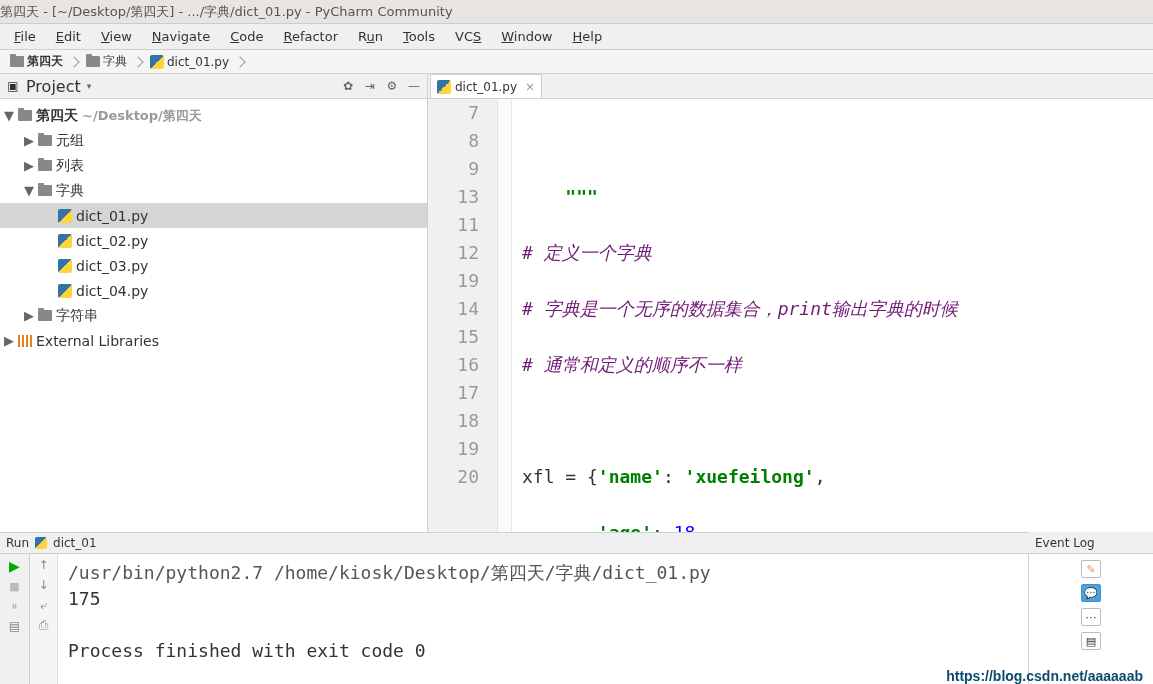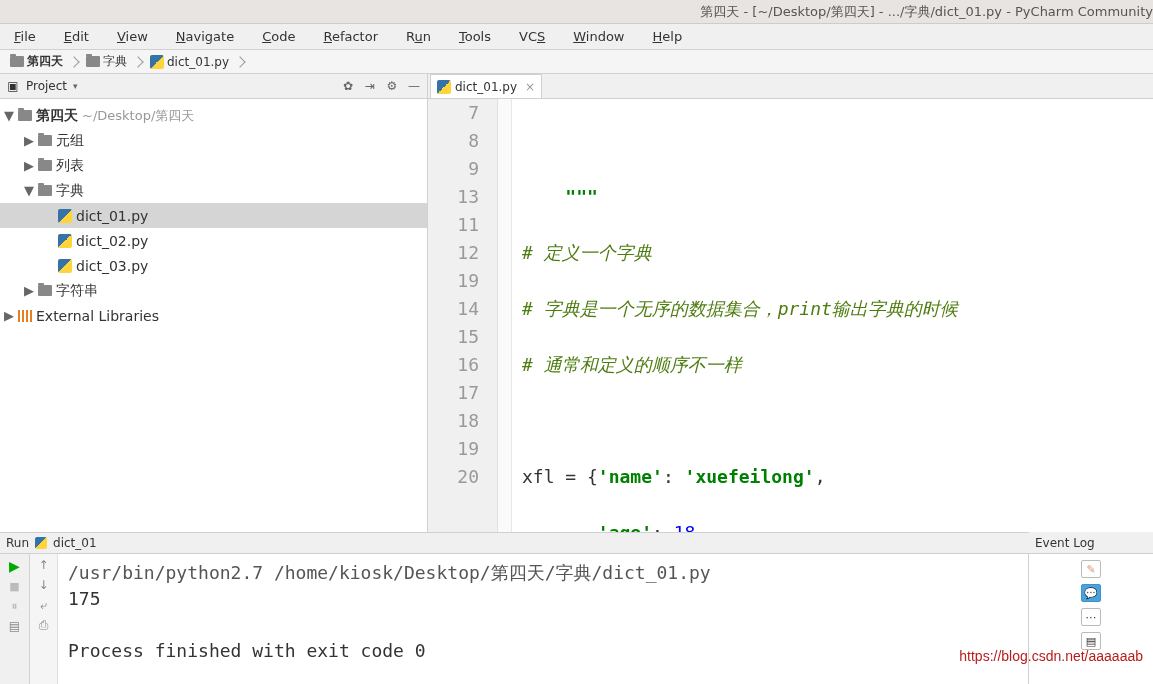--- a/index.html
+++ b/index.html
@@ -1,70 +1,70 @@
 <!DOCTYPE html>
 <html><head>
 <meta charset="utf-8">
 <style>
 *{box-sizing:border-box;margin:0;padding:0;}
 body{font-family:"DejaVu Sans",sans-serif;font-size:12px;color:#333;background:#f0f0f0;width:1153px;height:684px;overflow:hidden;position:relative;}
-.title-bar{height:24px;background:#e8e4e2;text-align:right;line-height:24px;font-size:13px;color:#555;border-bottom:1px solid #ccc;}
-.menu-bar{height:26px;background:#f0f0f0;border-bottom:1px solid #d0d0d0;display:flex;align-items:center;padding:0 8px;gap:16px;}
+.title-bar{height:24px;background:#e8e4e2;text-align:left;line-height:24px;font-size:13px;color:#555;border-bottom:1px solid #ccc;}
+.menu-bar{height:26px;background:#f0f0f0;border-bottom:1px solid #d0d0d0;display:flex;align-items:center;padding:0 8px;gap:8px;}
 .menu-item{padding:2px 6px;cursor:pointer;font-size:13px;}
 .menu-item u{text-decoration:underline;}
 .breadcrumb{height:24px;background:#f5f5f5;border-bottom:1px solid #d0d0d0;display:flex;align-items:center;padding:0 6px;gap:0;}
 .crumb{display:flex;align-items:center;gap:3px;padding:0 4px;height:20px;position:relative;font-size:12px;}
 .crumb::after{content:"";display:inline-block;width:7px;height:7px;border-top:1px solid #999;border-right:1px solid #999;transform:rotate(45deg);margin-left:4px;}
 .folder-icon{width:14px;height:11px;background:#888;border-radius:1px;display:inline-block;position:relative;}
 .folder-icon::before{content:"";position:absolute;top:-2px;left:0;width:6px;height:2px;background:#888;border-radius:1px 1px 0 0;}
 .py-icon{width:14px;height:14px;display:inline-block;background:linear-gradient(135deg,#3572A5 50%,#FFD43B 50%);border-radius:2px;position:relative;}
 .main-row{display:flex;height:458px;}
 .project-pane{width:428px;background:#fff;border-right:1px solid #d0d0d0;display:flex;flex-direction:column;}
 .pane-header{height:25px;background:#f0f0f0;border-bottom:1px solid #d0d0d0;display:flex;align-items:center;padding:0 6px;gap:6px;}
-.pane-title{font-size:12px;flex:0 0 auto;}
+.pane-title{font-size:16px;flex:0 0 auto;}
 .pane-tools{margin-left:auto;display:flex;gap:8px;color:#666;}
 .tool-ic{width:14px;height:14px;cursor:pointer;display:inline-flex;align-items:center;justify-content:center;}
 .tree{flex:1;overflow:auto;padding:4px 0;font-size:13px;}
 .tree-row{height:25px;display:flex;align-items:center;gap:4px;padding-left:4px;cursor:pointer;}
 .tree-row.sel{background:#d5d5d5;}
 .tree-arrow{width:10px;display:inline-block;text-align:center;color:#666;}
 .tree-label{color:#333;font-size:14px;}
-.tree-path{color:#999;font-size:13px;}
+.tree-path{color:#999;font-size:13px;font-weight:bold;}
 .indent-1{padding-left:24px;}.indent-2{padding-left:44px;}
 .bars-icon{width:14px;height:12px;display:inline-block;background:repeating-linear-gradient(to right,#e67e22 0 2px,transparent 2px 4px);}
 .editor-pane{flex:1;background:#fff;display:flex;flex-direction:column;}
 .tab-row{height:25px;background:#f0f0f0;border-bottom:1px solid #d0d0d0;display:flex;align-items:flex-end;}
 .tab{height:24px;background:#fff;border:1px solid #d0d0d0;border-bottom:none;display:flex;align-items:center;gap:4px;padding:0 6px;font-size:12px;margin-left:2px;}
 .tab-close{color:#999;cursor:pointer;margin-left:4px;}
 .editor{flex:1;display:flex;overflow:hidden;font-family:"DejaVu Sans Mono",monospace;font-size:18px;line-height:28px;}
 .gutter{width:70px;background:#f0f0f0;border-right:1px solid #e0e0e0;text-align:right;color:#999;padding-right:18px;font-size:18px;}
 .gutter div{height:28px;}
 .fold-col{width:14px;background:#fafafa;border-right:1px solid #e8e8e8;}
 .code{flex:1;white-space:pre;padding-left:10px;}
 .code div{height:28px;}
 .c-str{color:#008000;font-weight:bold;}
-.c-cmt{color:#4d7c0f;font-style:italic;}
+.c-cmt{color:#701a75;font-style:italic;}
 .c-num{color:#0000ff;}
 .c-id{color:#333;}
 .run-bar{height:22px;background:#f0f0f0;border-top:1px solid #d0d0d0;border-bottom:1px solid #d0d0d0;display:flex;align-items:center;padding:0 6px;gap:6px;}
 .run-tools{margin-left:auto;display:flex;gap:8px;color:#666;}
 .bottom-row{display:flex;height:130px;}
 .run-output{flex:1;display:flex;background:#fff;}
 .run-ctrl{width:30px;background:#f0f0f0;border-right:1px solid #d0d0d0;display:flex;flex-direction:column;align-items:center;gap:6px;padding-top:4px;}
 .run-ctrl2{width:28px;background:#f5f5f5;border-right:1px solid #e0e0e0;display:flex;flex-direction:column;align-items:center;gap:6px;padding-top:4px;}
 .out-text{flex:1;font-family:"DejaVu Sans Mono",monospace;font-size:18px;line-height:26px;color:#333;padding:6px 10px;white-space:pre;}
 .out-cmd{color:#555;}
 .event-pane{width:125px;border-left:1px solid #d0d0d0;background:#fff;display:flex;flex-direction:column;}
 .event-header{height:22px;margin-top:-22px;background:#f0f0f0;border-bottom:1px solid #d0d0d0;padding:0 6px;display:flex;align-items:center;font-size:12px;}
 .event-body{flex:1;background:#fff;border-left:none;display:flex;flex-direction:column;align-items:center;gap:6px;padding-top:6px;}
 .ev-ic{width:20px;height:18px;border:1px solid #bbb;border-radius:2px;display:flex;align-items:center;justify-content:center;font-size:11px;}
 .play{color:#0a0;font-size:14px;}
 .stop{color:#c00;font-size:11px;}
 .arrow-dn{color:#666;font-size:9px;}
-.watermark{position:absolute;right:10px;bottom:20px;color:#b91c1c;font-size:14px;font-family:sans-serif;}
+.watermark{position:absolute;right:10px;bottom:0;color:#0c4a6e;font-size:14px;font-family:sans-serif;font-weight:bold;}
 </style>
 </head>
 <body>
 
 <div class="title-bar">第四天 - [~/Desktop/第四天] - .../字典/dict_01.py - PyCharm Community</div>
 
 <div class="menu-bar">
   <span class="menu-item"><u>F</u>ile</span>
   <span class="menu-item"><u>E</u>dit</span>
   <span class="menu-item"><u>V</u>iew</span>
@@ -135,20 +135,25 @@
         </div>
       <div class="tree-row indent-2">
           <span class="tree-arrow"></span>
           <span class="py-icon"></span>
           <span class="tree-label">dict_02.py</span>
         </div>
       <div class="tree-row indent-2">
           <span class="tree-arrow"></span>
           <span class="py-icon"></span>
           <span class="tree-label">dict_03.py</span>
+        </div>
+      <div class="tree-row indent-2">
+          <span class="tree-arrow"></span>
+          <span class="py-icon"></span>
+          <span class="tree-label">dict_04.py</span>
         </div>
       <div class="tree-row indent-1">
           <span class="tree-arrow">▶</span>
           <span class="folder-icon"></span>
           <span class="tree-label">字符串</span>
         </div>
       <div class="tree-row">
           <span class="tree-arrow">▶</span>
           <span class="bars-icon"></span>
           <span class="tree-label">External Libraries</span>

